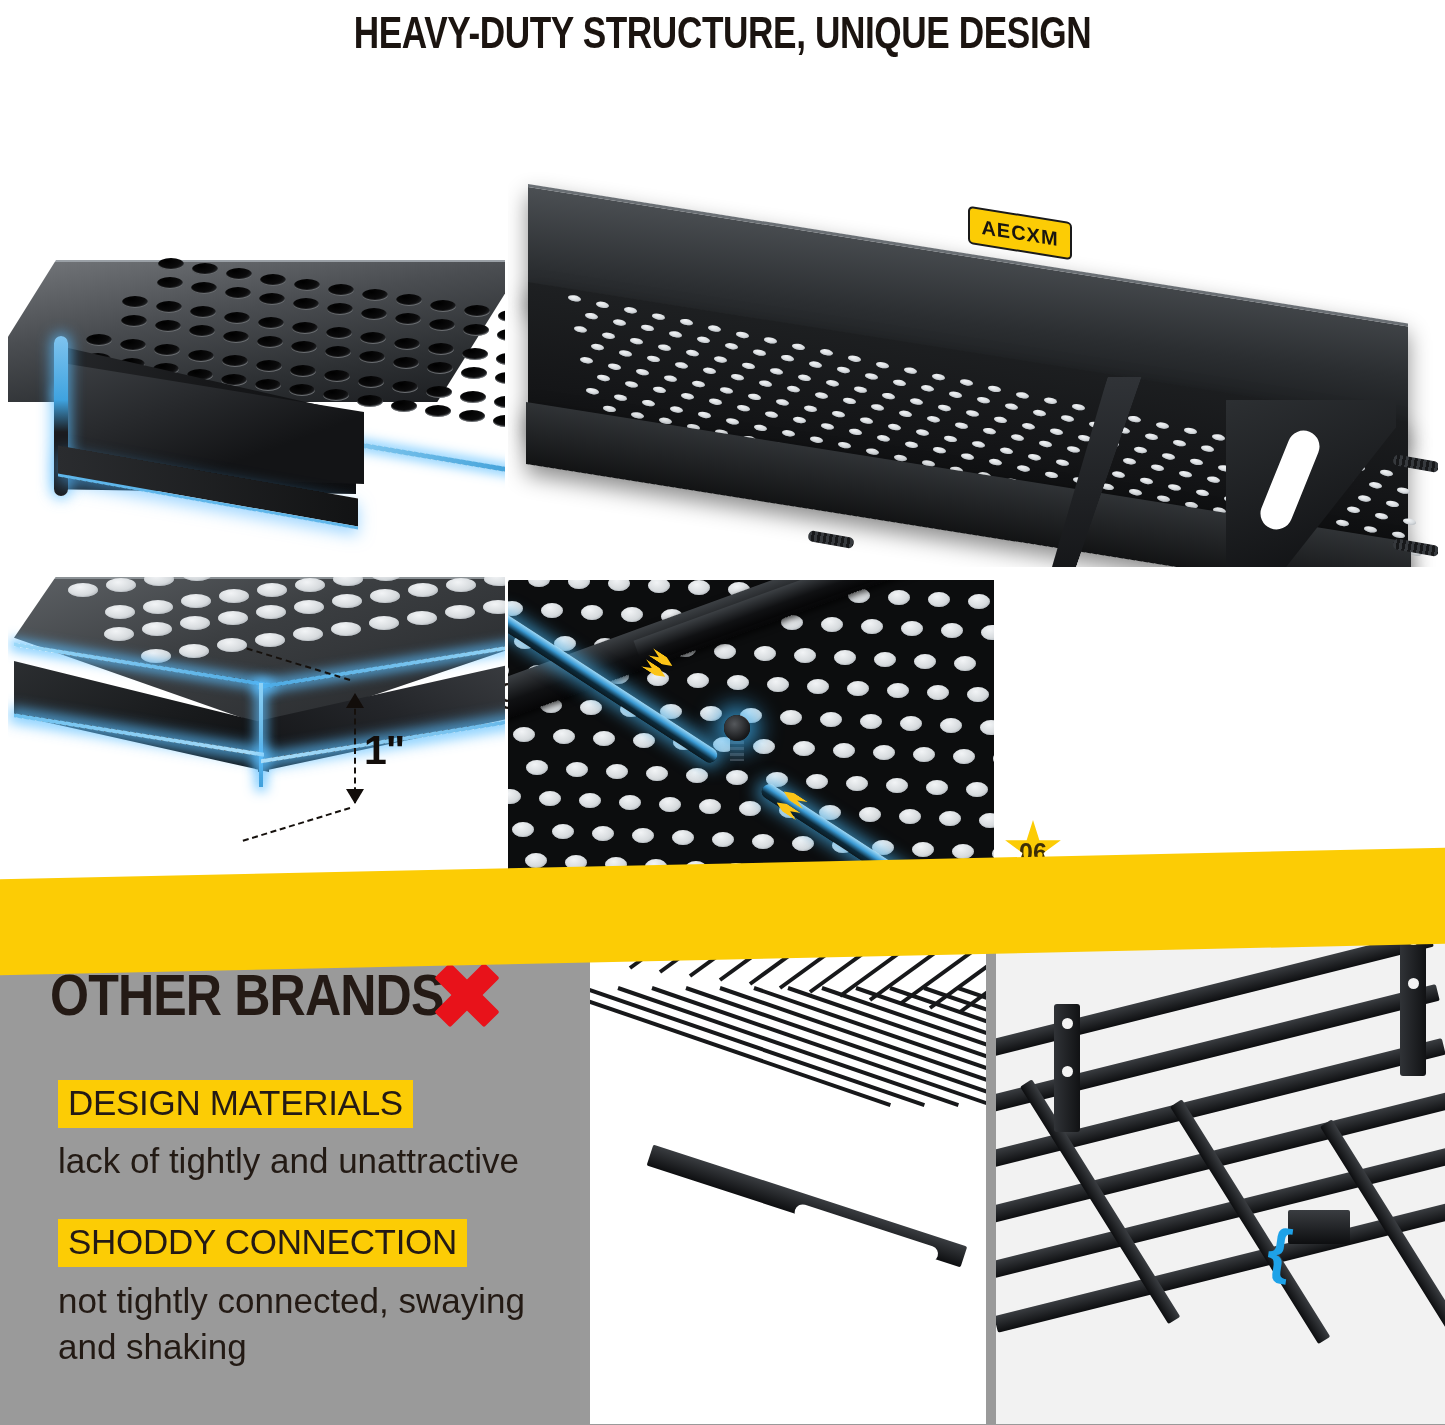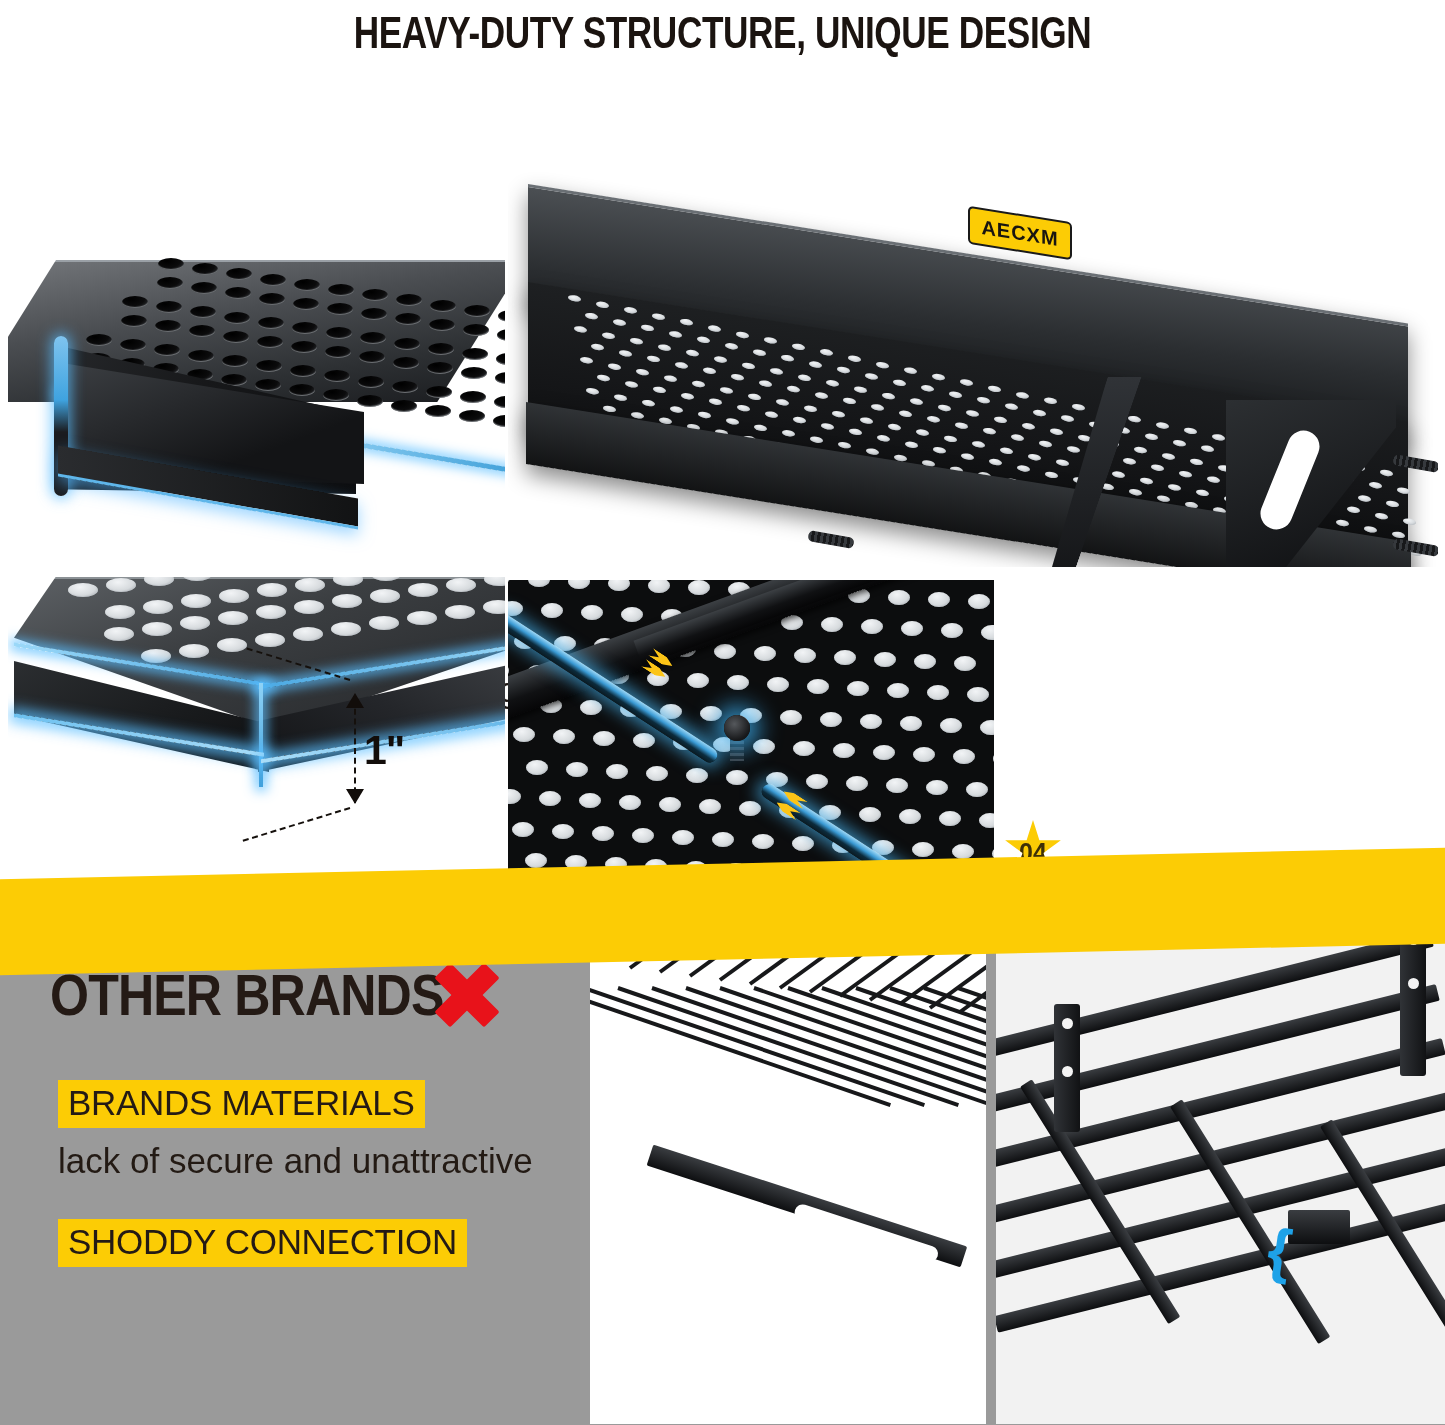--- a/index.html
+++ b/index.html
@@ -856,43 +856,44 @@
         <div class="chev c2">
             <span></span>
             <span></span>
           </div>
         <div class="screw-shank"></div>
         <div class="screw"></div>
       </div>
     </div>
     <div class="lbl-multi" id="p3lbl">
       <div class="star" style="position:relative;margin-bottom:8px">
-        <span>04</span>
+        <span>06</span>
       </div>
       <div>Flexible Slide-rail Design, Free To Install At Any Wood Keel Pitch Point.</div>
     </div>
 
   </div>
 
   <div class="divider"></div>
 
   <div class="bot">
 
     <div class="ob-title">
       <div class="t">OTHER BRANDS</div>
     </div>
     <div class="xmark">
         <i></i>
         <i></i>
       </div>
 
-    <div class="hl" style="left:58px;top:168px">BRANDS MATERIALS</div>
-    <div class="sub" style="left:58px;top:226px;width:500px">lack of secure and unattractive</div>
+    <div class="hl" style="left:58px;top:168px">DESIGN MATERIALS</div>
+    <div class="sub" style="left:58px;top:226px;width:500px">lack of tightly and unattractive</div>
 
     <div class="hl" style="left:58px;top:307px">SHODDY CONNECTION</div>
+    <div class="sub" style="left:58px;top:366px;width:510px">not tightly connected, swaying and shaking</div>
 
     <div class="ph" id="ph1">
       <div class="art" id="wireArt">
           <div class="wire" style="left:-40px;top:60px;width:360px;height:4px;transform:rotate(19deg);transform-origin:left center"></div>
           <div class="wire" style="left:-6px;top:60px;width:360px;height:4px;transform:rotate(19deg);transform-origin:left center"></div>
           <div class="wire" style="left:28px;top:60px;width:360px;height:4px;transform:rotate(19deg);transform-origin:left center"></div>
           <div class="wire" style="left:62px;top:60px;width:360px;height:4px;transform:rotate(19deg);transform-origin:left center"></div>
           <div class="wire" style="left:96px;top:60px;width:360px;height:4px;transform:rotate(19deg);transform-origin:left center"></div>
           <div class="wire" style="left:130px;top:60px;width:360px;height:4px;transform:rotate(19deg);transform-origin:left center"></div>
           <div class="wire" style="left:164px;top:60px;width:360px;height:4px;transform:rotate(19deg);transform-origin:left center"></div>

